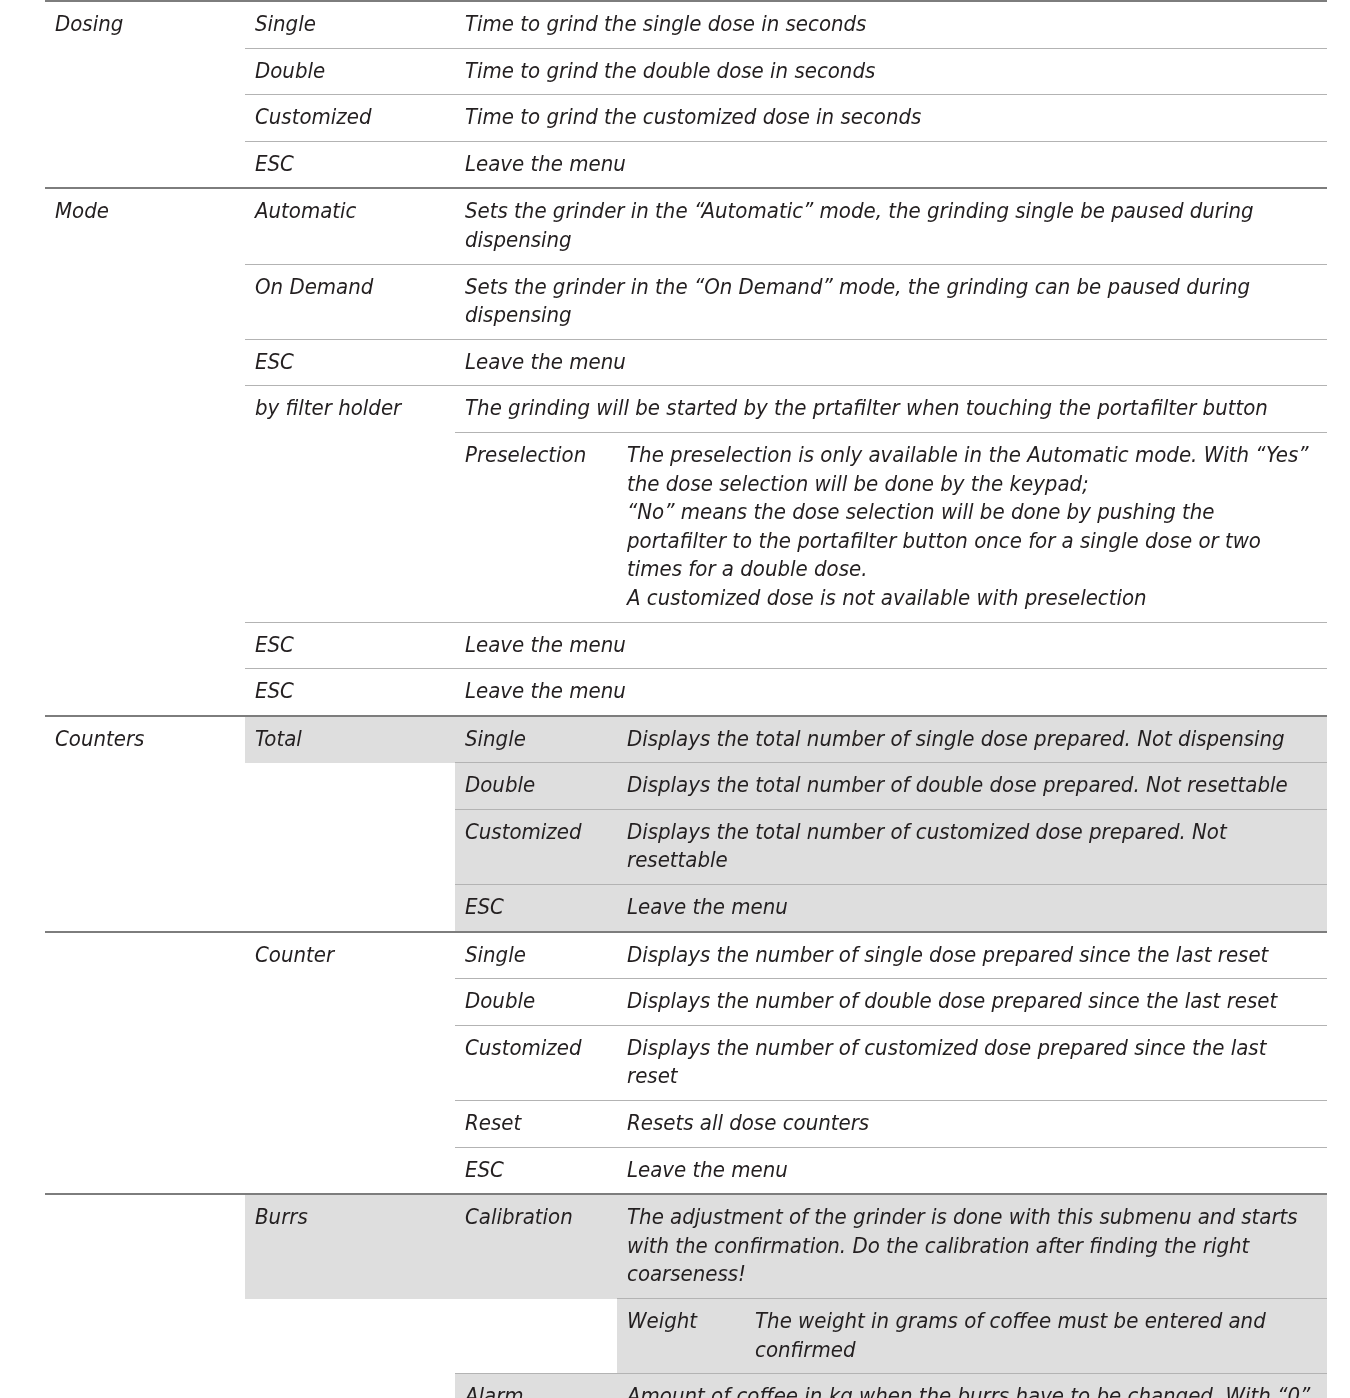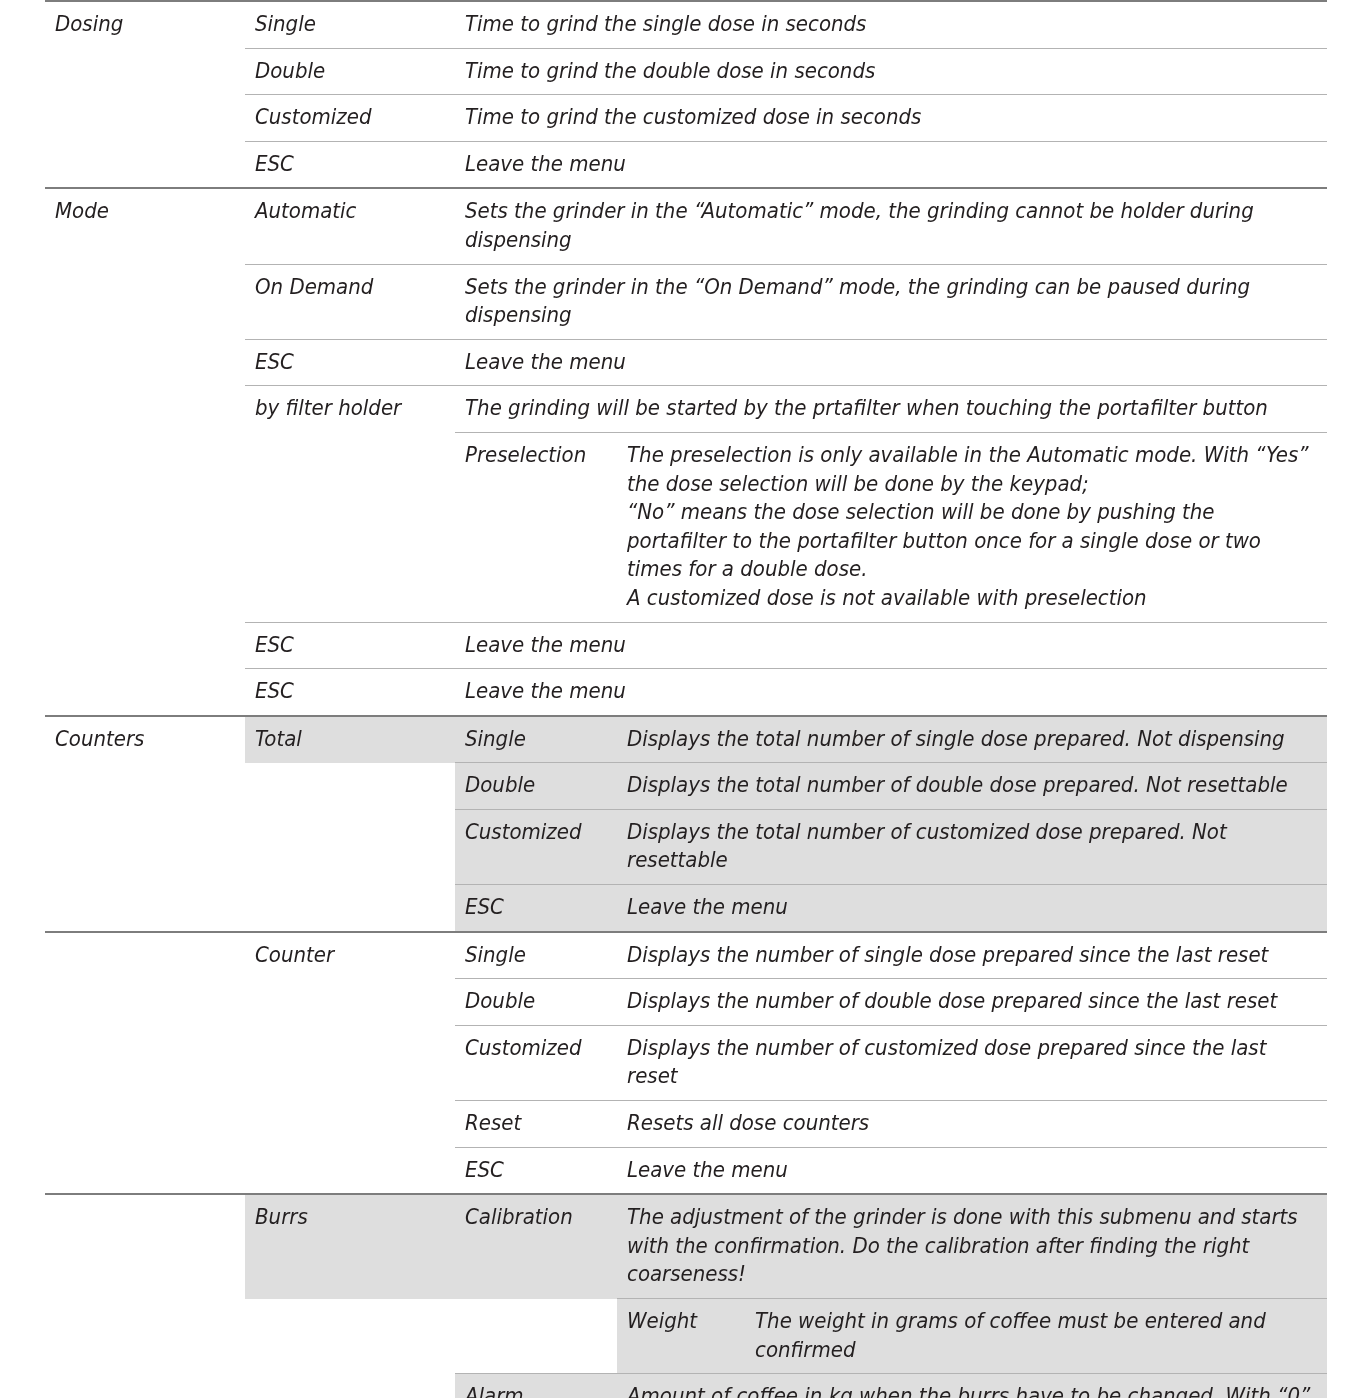--- a/index.html
+++ b/index.html
@@ -118,21 +118,21 @@
           </td>
         </tr>
         <tr class="section">
           <td class="lbl1">
             <span class="cell-text">Mode</span>
           </td>
           <td>
             <span class="cell-text">Automatic</span>
           </td>
           <td colspan="3">
-            <span class="cell-text">Sets the grinder in the “Automatic” mode, the grinding cannot be holder during dispensing</span>
+            <span class="cell-text">Sets the grinder in the “Automatic” mode, the grinding single be paused during dispensing</span>
           </td>
         </tr>
         <tr class="thin">
           <td class="lbl1"></td>
           <td class="ruled">
             <span class="cell-text">On Demand</span>
           </td>
           <td colspan="3" class="ruled">
             <span class="cell-text">Sets the grinder in the “On Demand” mode, the grinding can be paused during dispensing</span>
           </td>

